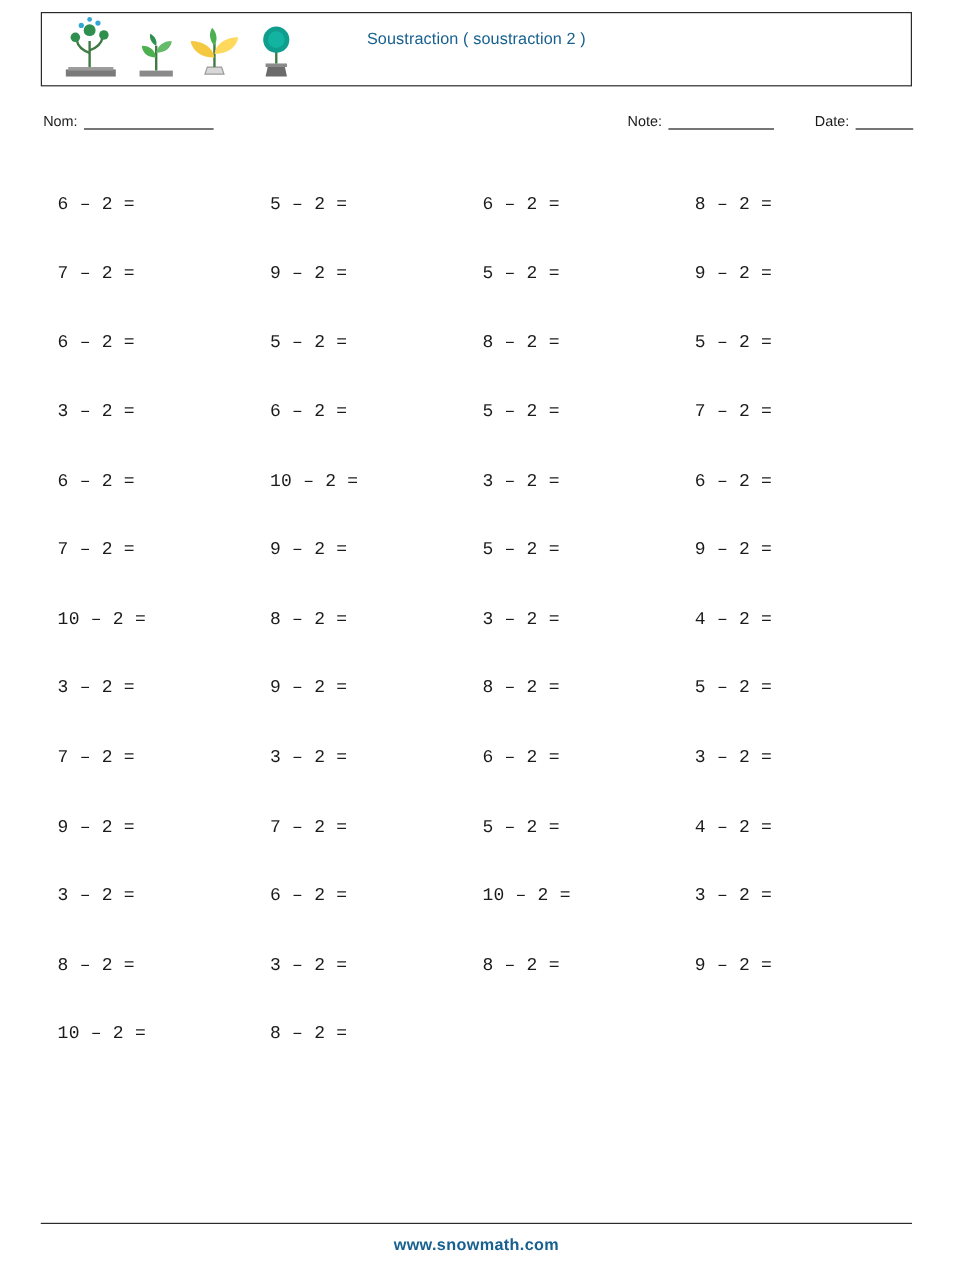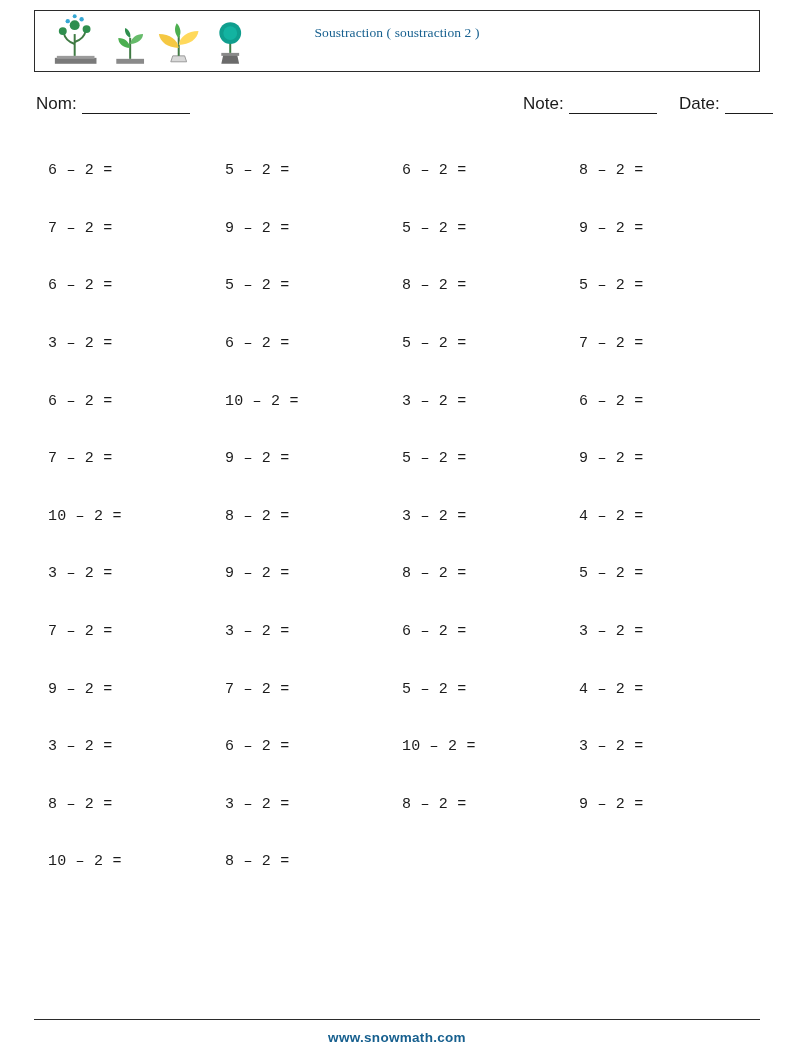--- a/index.html
+++ b/index.html
@@ -24,21 +24,20 @@
   }
   
   .header-box {
     margin-top: 10px;
     height: 62px;
     border: 1px solid #2b2b2b;
     box-sizing: border-box;
     display: flex;
     align-items: center;
     position: relative;
-    font-family: Liberation Serif, serif;
   }
   .clipart {
     width: 220px;
     height: 58px;
     display: flex;
     align-items: flex-end;
     padding-left: 6px;
     box-sizing: border-box;
   }
   .clipart svg { display: block; }
@@ -49,21 +48,21 @@
     top: 14px;
     text-align: center;
     font-size: 13.5px;
     color: #17608f;
     letter-spacing: 0.1px;
   }
   
   .info-row {
     margin-top: 22px;
     height: 22px;
-    font-size: 17px;
+    font-size: 12px;
     color: #1b1b1b;
     position: relative;
   }
   .nom {
     position: absolute;
     left: 2px;
     top: 0;
     display: flex;
     align-items: flex-end;
   }

